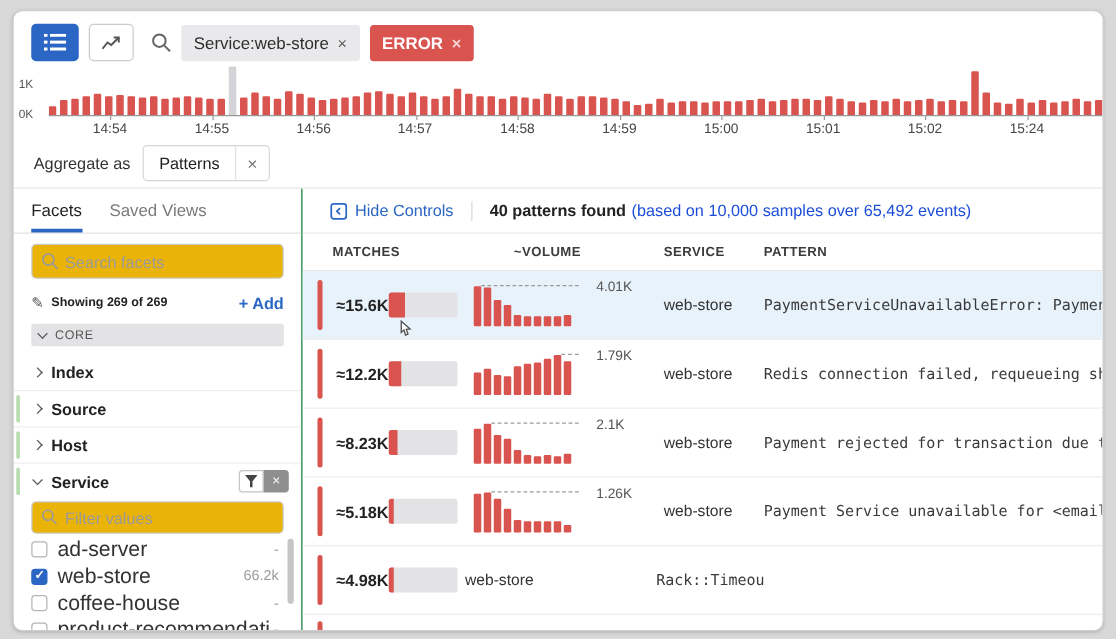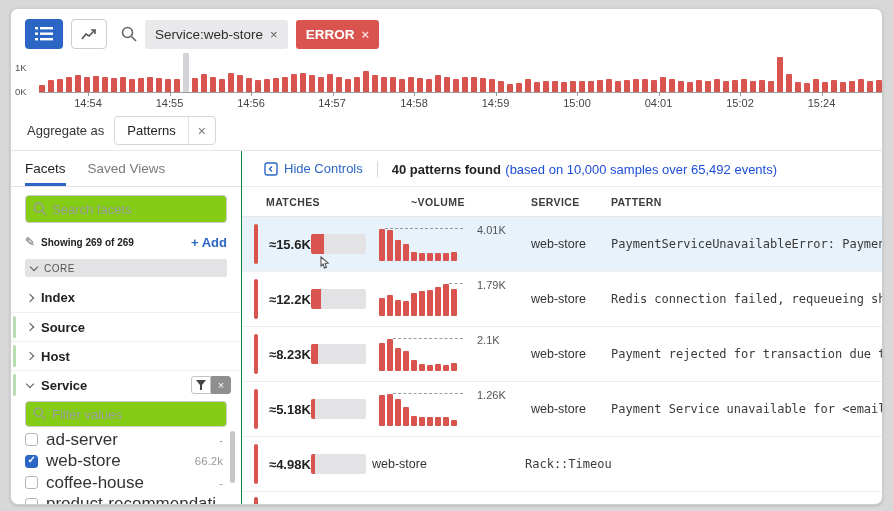--- a/index.html
+++ b/index.html
@@ -34,21 +34,21 @@
 
   
   .content { display:flex; height:353px; }
   .sidebar { width:231px; flex:none; border-right:1px solid #15803d; position:relative; font-size:13px; overflow:hidden; }
   .main { flex:1; overflow:hidden; }
 
   
   .tabs { display:flex; padding:10px 14px 0 14px; border-bottom:1px solid #e3e3e3; height:36px; }
   .tab { margin-right:22px; padding-bottom:8px; color:#7a7a7a; cursor:pointer; font-size:13.5px; }
   .tab.active { color:#222; border-bottom:3px solid #2b66c4; }
-  .s-input { position:relative; margin:8px 14px 0 14px; height:28px; border:1px solid #c9c9c9; border-radius:4px; background:#84cc16; }
+  .s-input { position:relative; margin:8px 14px 0 14px; height:28px; border:1px solid #c9c9c9; border-radius:4px; background:#eab308; }
   .s-input input { position:absolute; inset:0; border:0; outline:0; padding-left:26px; font-size:13px; color:#333; background:transparent; font-family:"Liberation Sans",sans-serif; }
   .s-input input::placeholder { color:#9a9a9a; }
   .s-input .mag { position:absolute; left:7px; top:6px; }
   .showing { display:flex; align-items:center; margin:9px 14px 0 14px; height:20px; }
   .showing .pen { color:#555; font-size:12px; margin-right:6px; }
   .showing b { font-size:10px; color:#222; }
   .add { margin-left:auto; color:#2b66c4; font-size:13px; font-weight:bold; cursor:pointer; }
   .core { margin:7px 14px 0 14px; height:18px; background:#e3e3e5; border-radius:2px; display:flex; align-items:center; padding:0 6px; font-size:10px; color:#555; letter-spacing:.5px; cursor:pointer; }
   .facet { position:relative; height:29px; display:flex; align-items:center; padding-left:16px; border-top:1px solid #efefef; cursor:pointer; }
   .facet:first-of-type { border-top:none; }
@@ -244,21 +244,21 @@
         <div class="xlab" style="left: 218px;">14:56</div>
         <div class="xtick" style="left: 321.5px;"></div>
         <div class="xlab" style="left: 299px;">14:57</div>
         <div class="xtick" style="left: 403px;"></div>
         <div class="xlab" style="left: 381px;">14:58</div>
         <div class="xtick" style="left: 484.5px;"></div>
         <div class="xlab" style="left: 462.5px;">14:59</div>
         <div class="xtick" style="left: 566px;"></div>
         <div class="xlab" style="left: 544px;">15:00</div>
         <div class="xtick" style="left: 647.5px;"></div>
-        <div class="xlab" style="left: 625.5px;">04:01</div>
+        <div class="xlab" style="left: 625.5px;">15:01</div>
         <div class="xtick" style="left: 729px;"></div>
         <div class="xlab" style="left: 707px;">15:02</div>
         <div class="xtick" style="left: 810.5px;"></div>
         <div class="xlab" style="left: 788.5px;">15:24</div>
       </div>
   </div>
 
   <div class="agg-row">
     <span class="agg-label">Aggregate as</span>
     <div class="agg-ctl">

